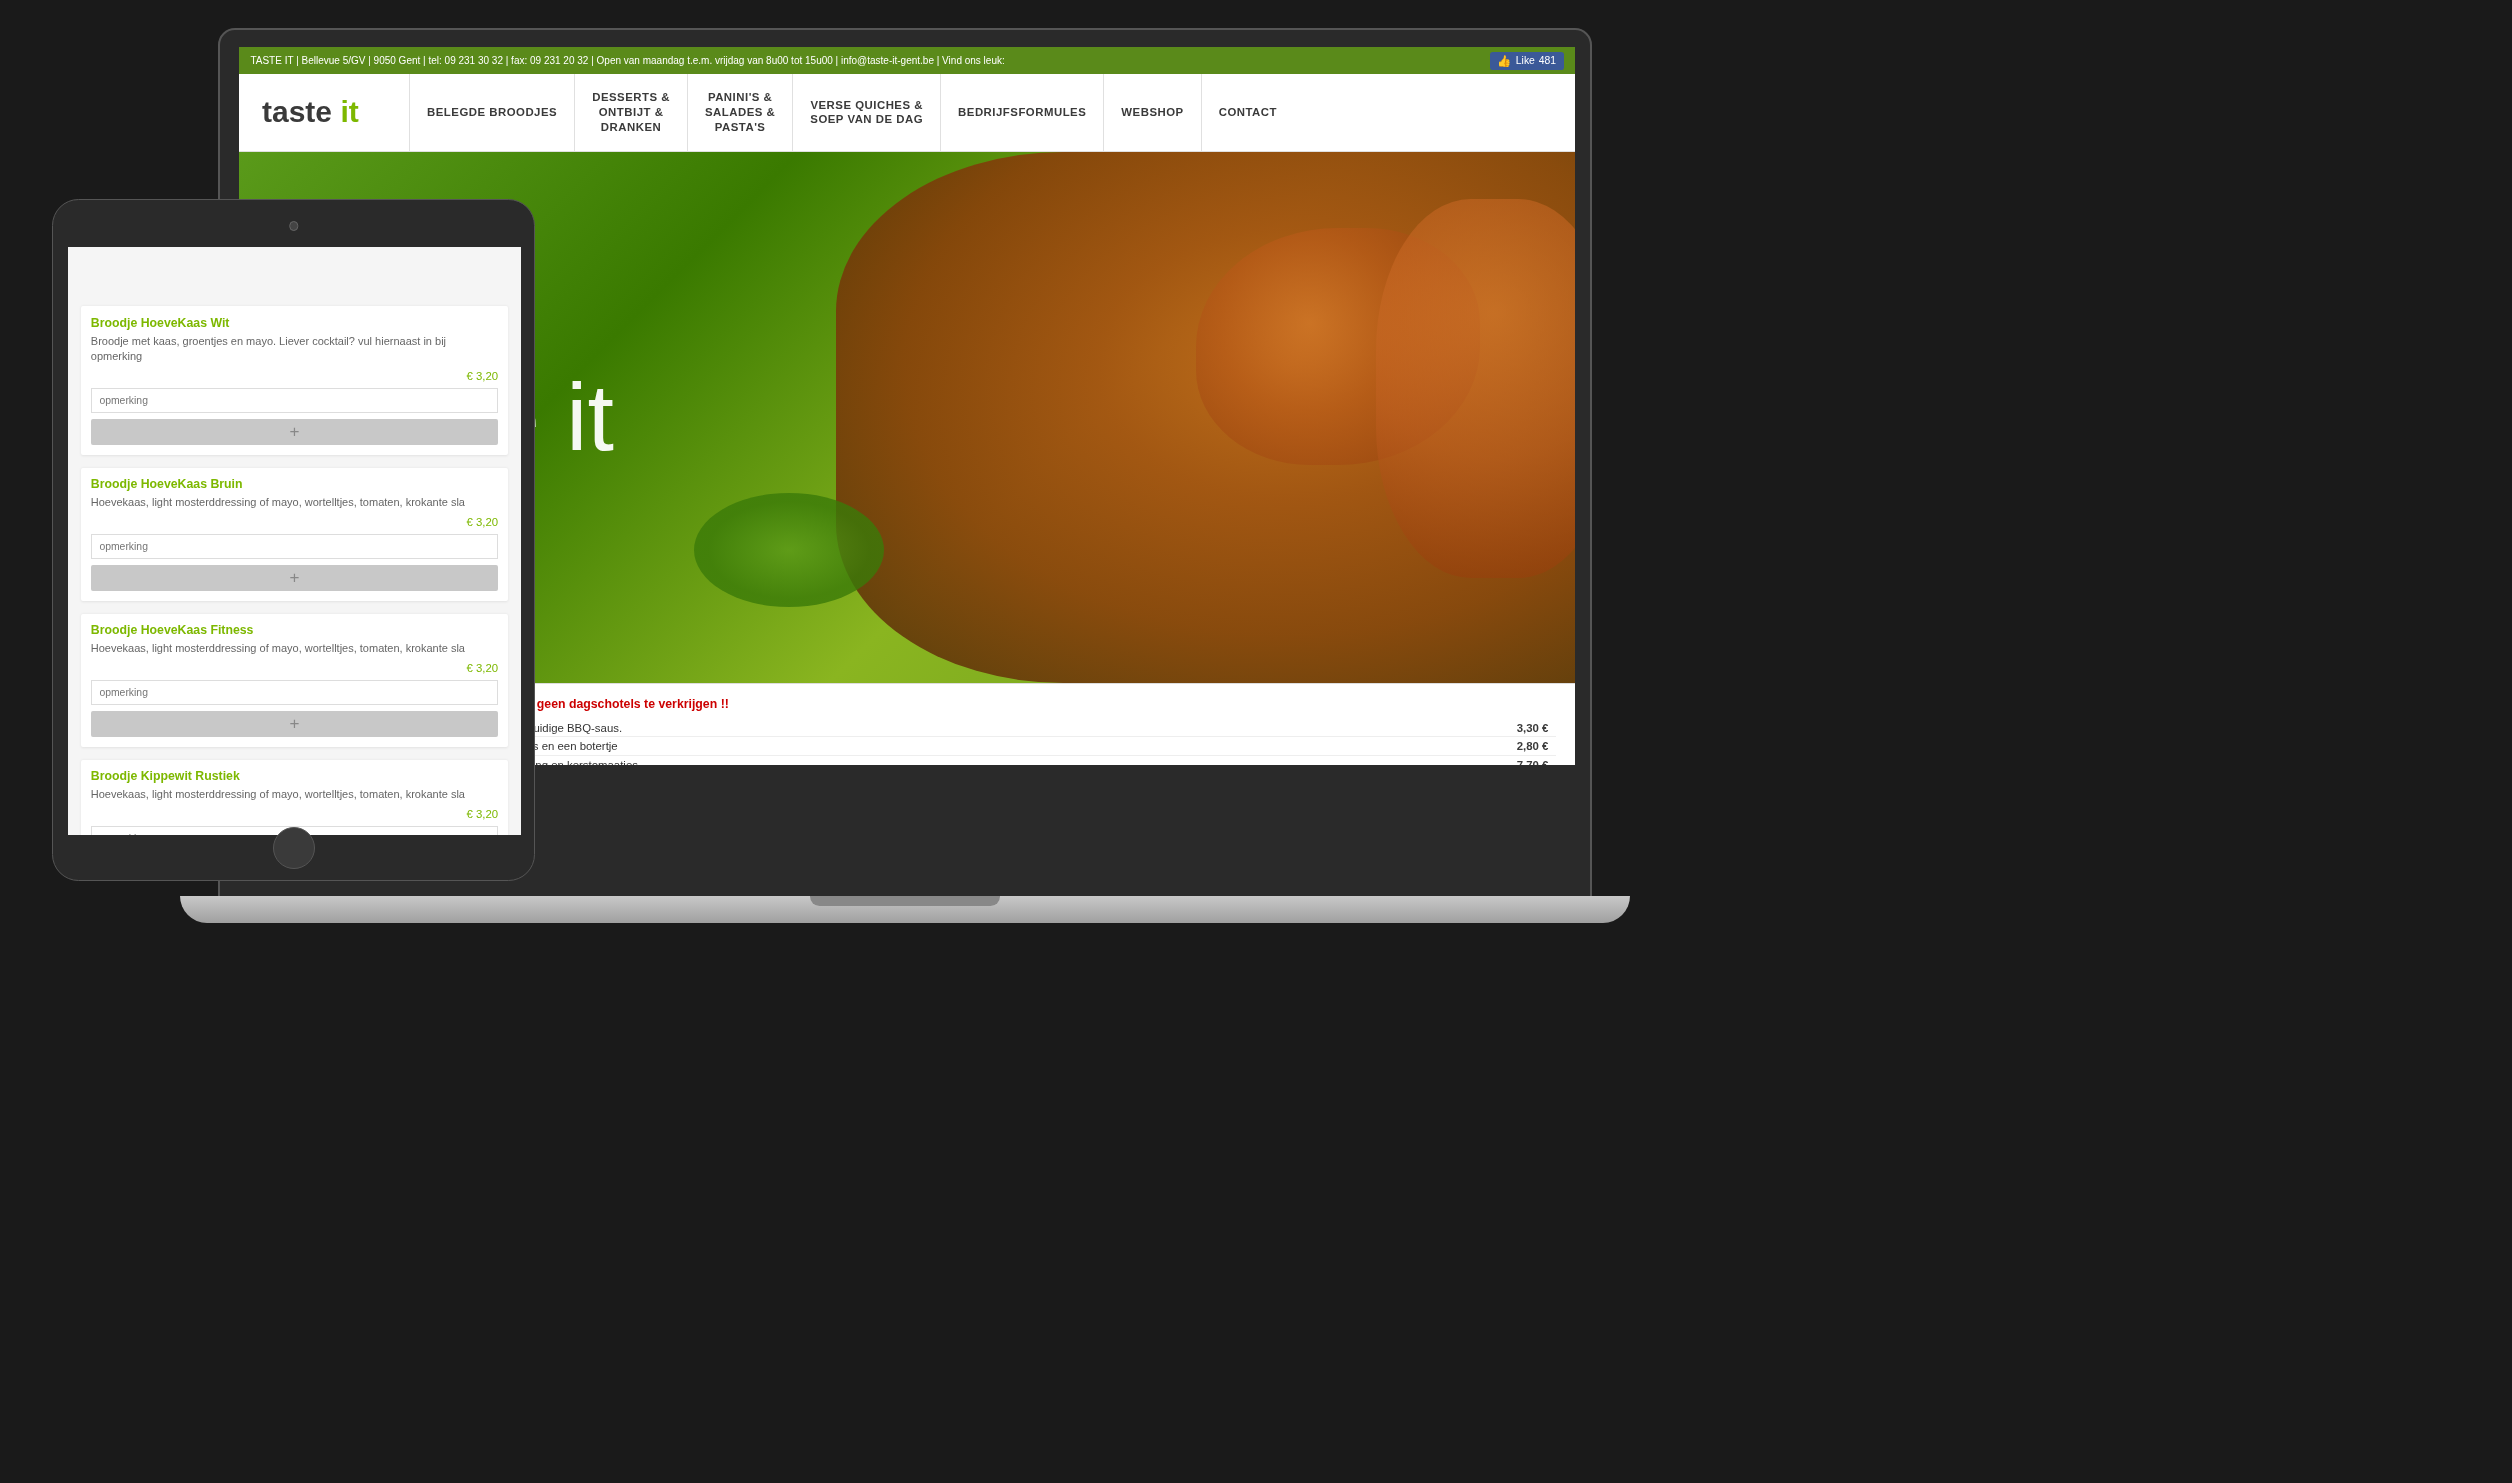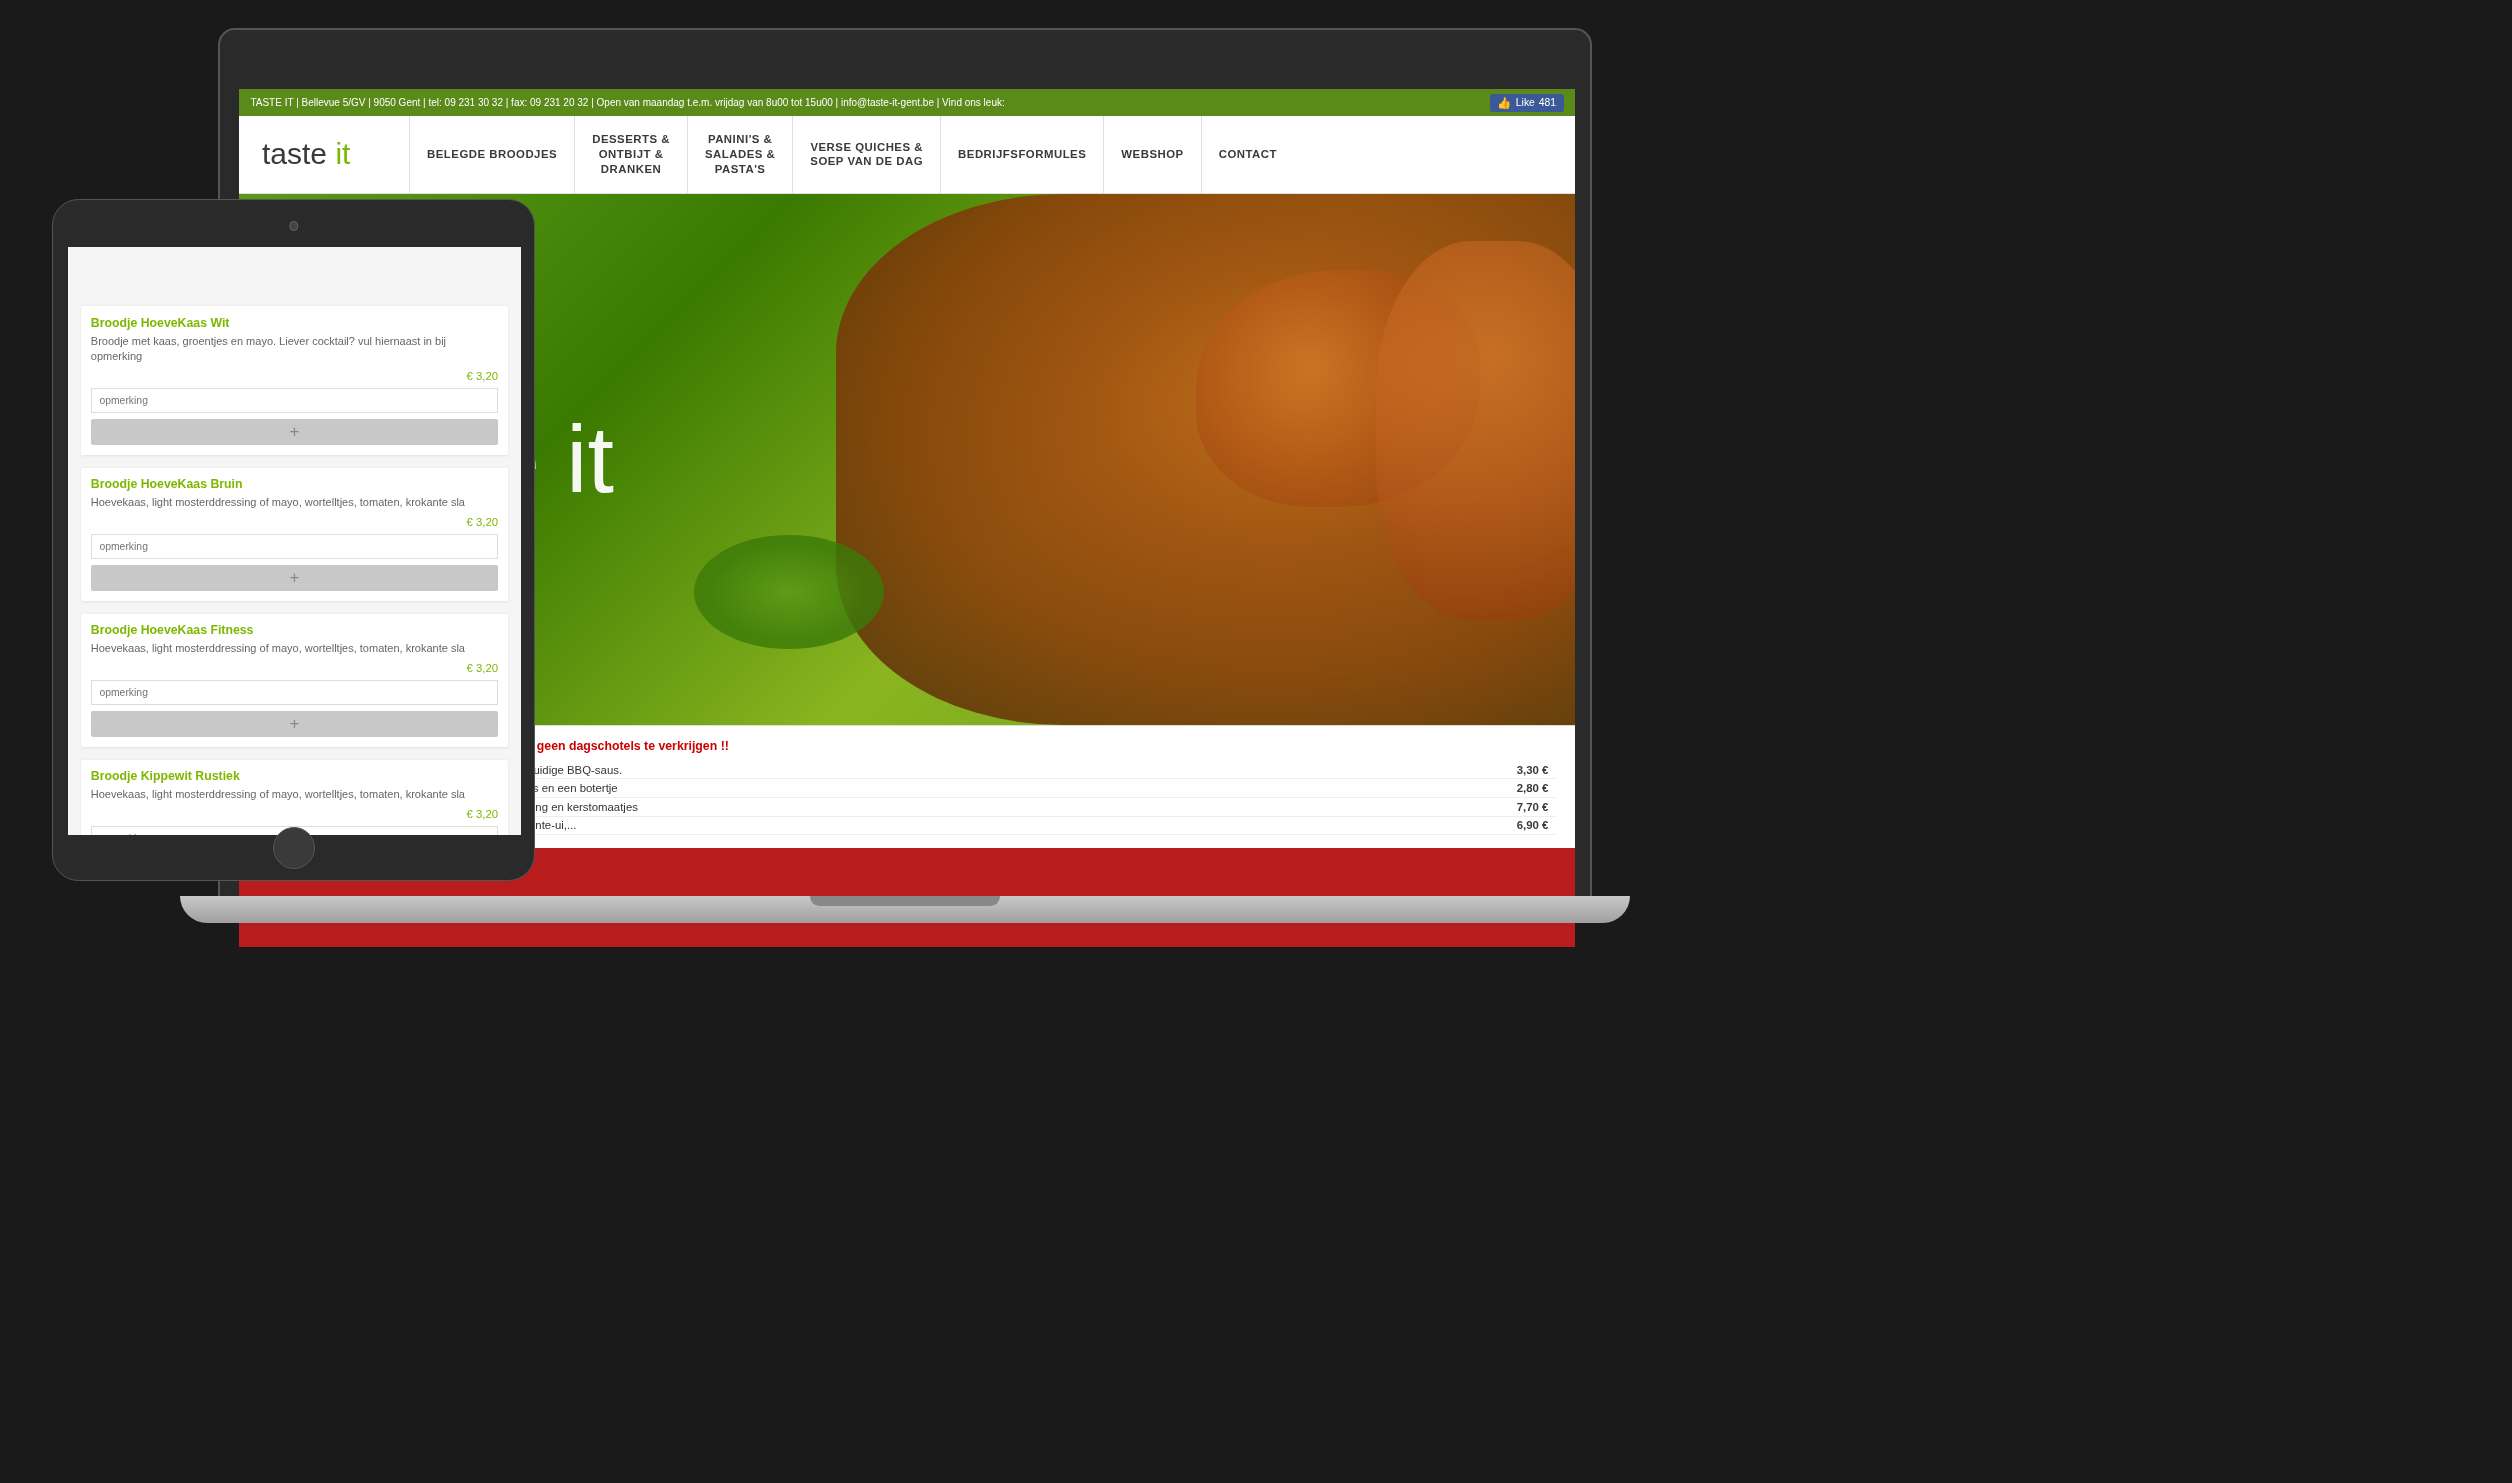--- a/index.html
+++ b/index.html
@@ -26,24 +26,23 @@
       width: 1374px;
       height: 872px;
       background: #2a2a2a;
       border-radius: 17px 17px 0 0;
       border: 2.8px solid #555;
     }
     .laptop-screen-inner {
       position: absolute;
       left: 19px; top: 17px;
       width: 1336px;
-      height: 858px;
-      background: #b91c1c;
+      height: 718px;
+      background: #3b82f6;
       overflow: hidden;
-      margin-top: 42px;
     }
     .laptop-base {
       position: absolute;
       left: -38px;
       top: 868px;
       width: 1450px;
       height: 26.5px;
       background: linear-gradient(to bottom, #c8c8c8, #a0a0a0);
       border-radius: 0 0 38px 38px;
     }
@@ -96,21 +95,21 @@
     }
     .nav-logo-area {
       display: flex;
       align-items: center;
       padding: 0 23px;
       border-right: 1.9px solid #e0e0e0;
       min-width: 171px;
     }
     .logo-text {
       font-size: 30px;
-      font-weight: 400;
+      font-weight: 700;
       color: #3a3a3a;
       font-family: 'Arial', sans-serif;
     }
     .logo-text span.taste { color: #3a3a3a; }
     .logo-text span.it { color: #7db800; }
     .nav-items {
       display: flex;
       align-items: stretch;
       flex: 1;
     }

